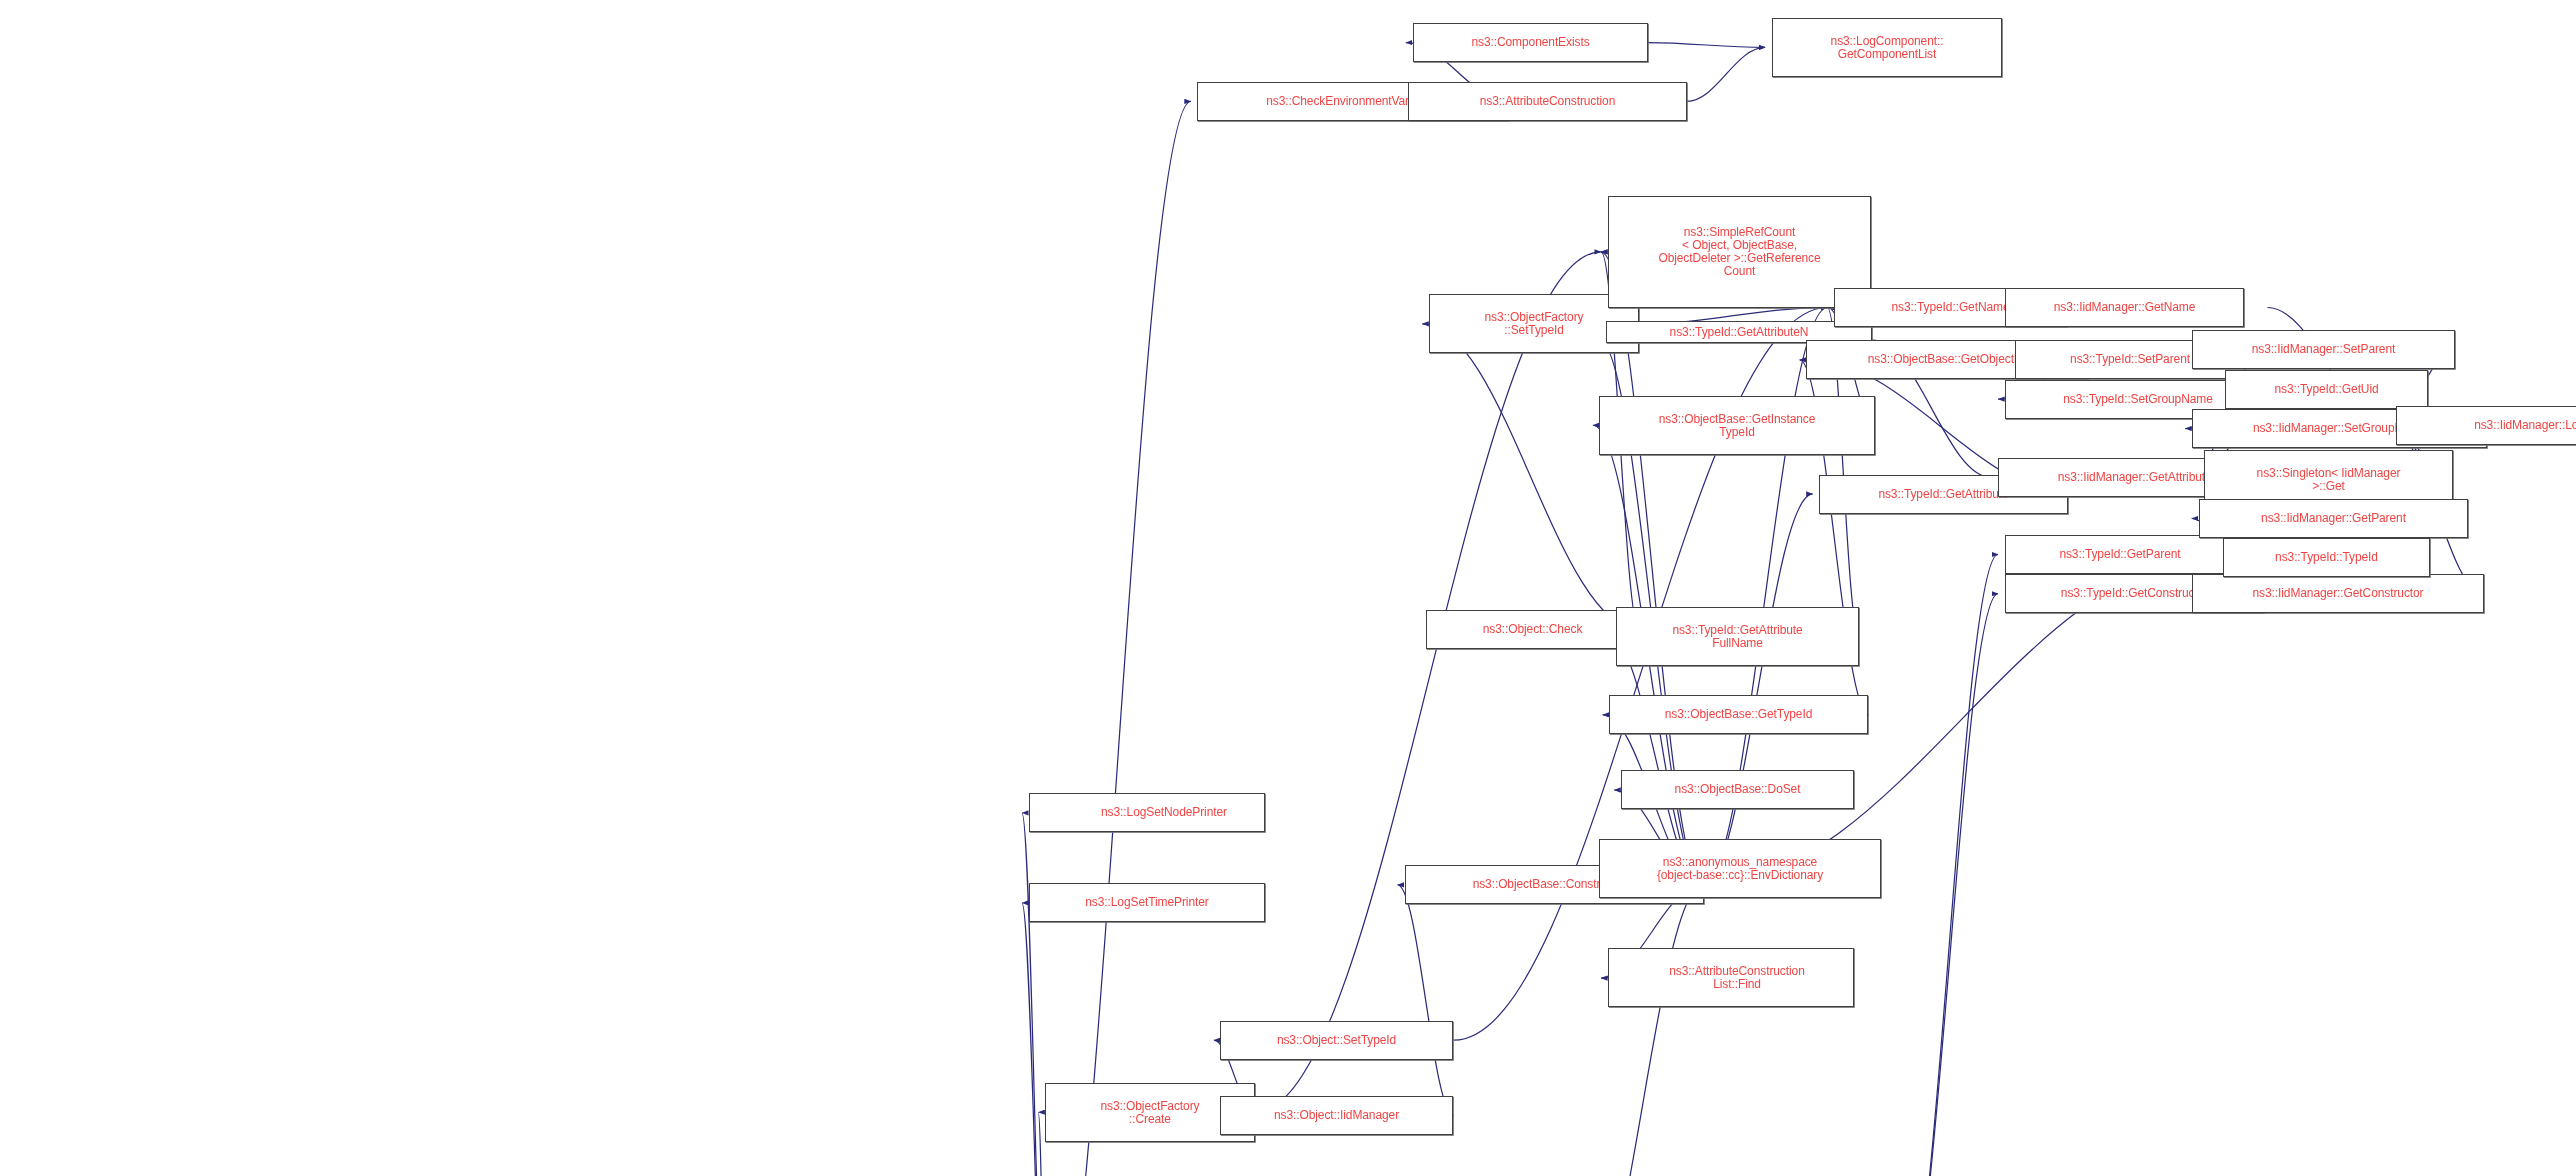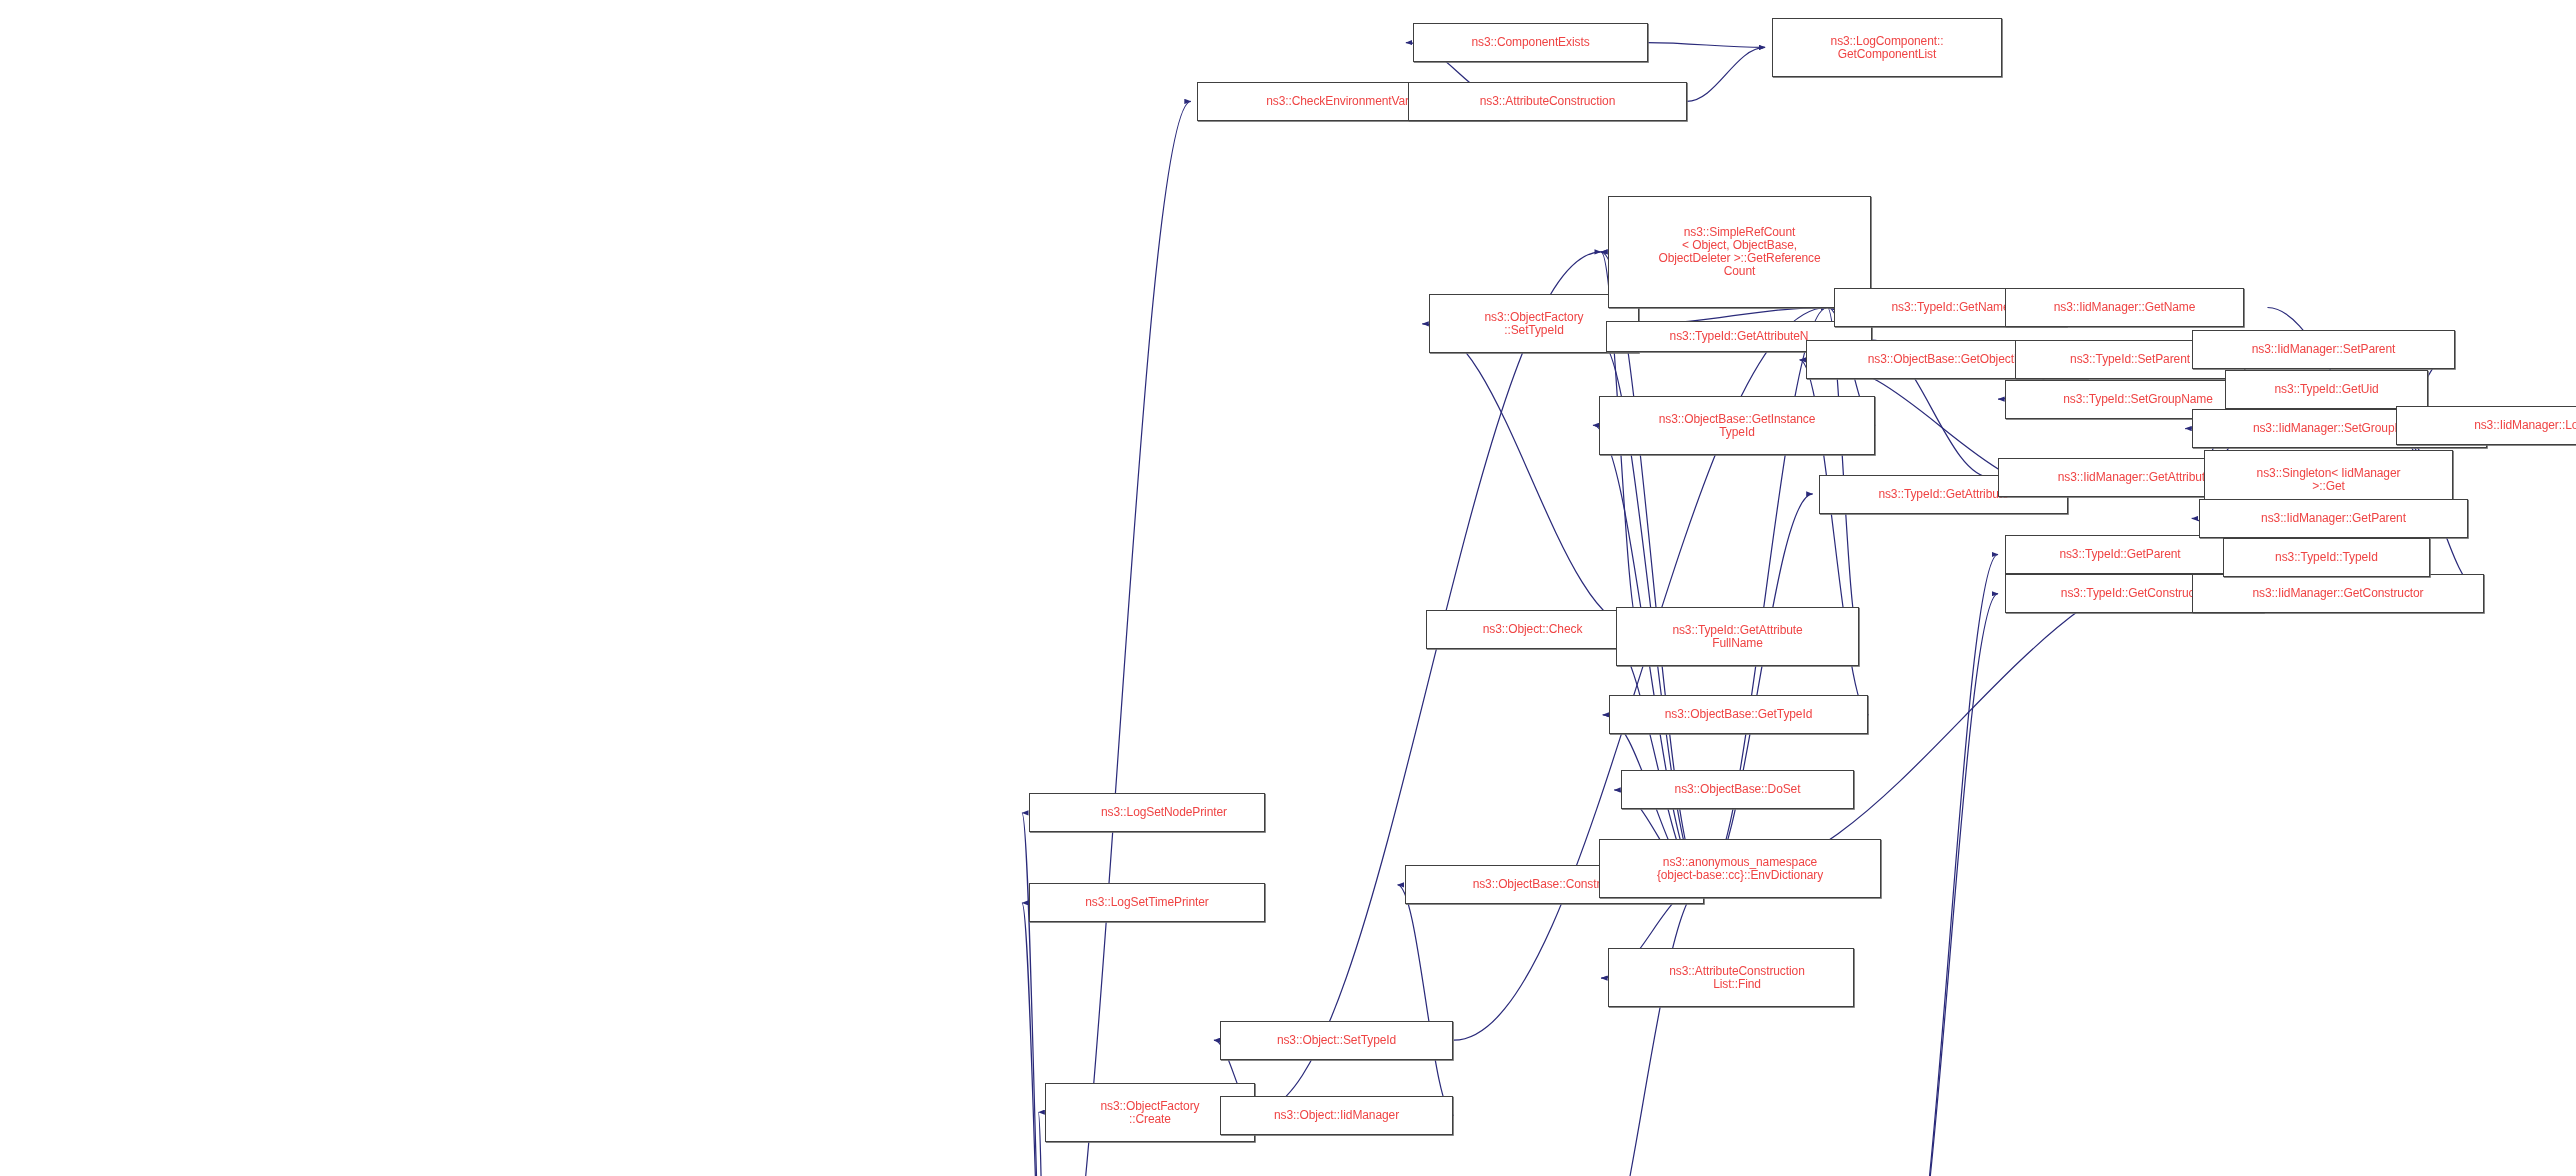--- a/index.html
+++ b/index.html
@@ -143,21 +143,21 @@
       <div class="node" style="left: 1429px; top: 294px; width: 210px; height: 59px;"><span>ns3::ObjectFactory
 ::SetTypeId</span></div>
       <div class="node" style="left: 1426px; top: 610px; width: 213px; height: 39px;"><span>ns3::Object::Check</span></div>
       <div class="node" style="left: 1220px; top: 1021px; width: 233px; height: 39px;"><span>ns3::Object::SetTypeId</span></div>
       <div class="node" style="left: 1220px; top: 1096px; width: 233px; height: 39px;"><span>ns3::Object::IidManager</span></div>
       <div class="node" style="left: 1405px; top: 865px; width: 299px; height: 39px;"><span>ns3::ObjectBase::ConstructSelf</span></div>
       <div class="node" style="left: 1608px; top: 196px; width: 263px; height: 112px;"><span>ns3::SimpleRefCount
 &lt; Object, ObjectBase,
  ObjectDeleter &gt;::GetReference
 Count</span></div>
-      <div class="node" style="left: 1606px; top: 321px; width: 266px; height: 31px;"><span>ns3::TypeId::GetAttributeN</span></div>
+      <div class="node" style="left: 1606px; top: 321px; width: 266px; height: 22px;"><span>ns3::TypeId::GetAttributeN</span></div>
       <div class="node" style="left: 1599px; top: 396px; width: 276px; height: 59px;"><span>ns3::ObjectBase::GetInstance
 TypeId</span></div>
       <div class="node" style="left: 1616px; top: 607px; width: 243px; height: 59px;"><span>ns3::TypeId::GetAttribute
 FullName</span></div>
       <div class="node" style="left: 1609px; top: 695px; width: 259px; height: 39px;"><span>ns3::ObjectBase::GetTypeId</span></div>
       <div class="node" style="left: 1621px; top: 770px; width: 233px; height: 39px;"><span>ns3::ObjectBase::DoSet</span></div>
       <div class="node" style="left: 1599px; top: 839px; width: 282px; height: 59px;"><span>ns3::anonymous_namespace
 {object-base::cc}::EnvDictionary</span></div>
       <div class="node" style="left: 1608px; top: 948px; width: 246px; height: 59px; padding-left: 12px;"><span>ns3::AttributeConstruction
 List::Find</span></div>

